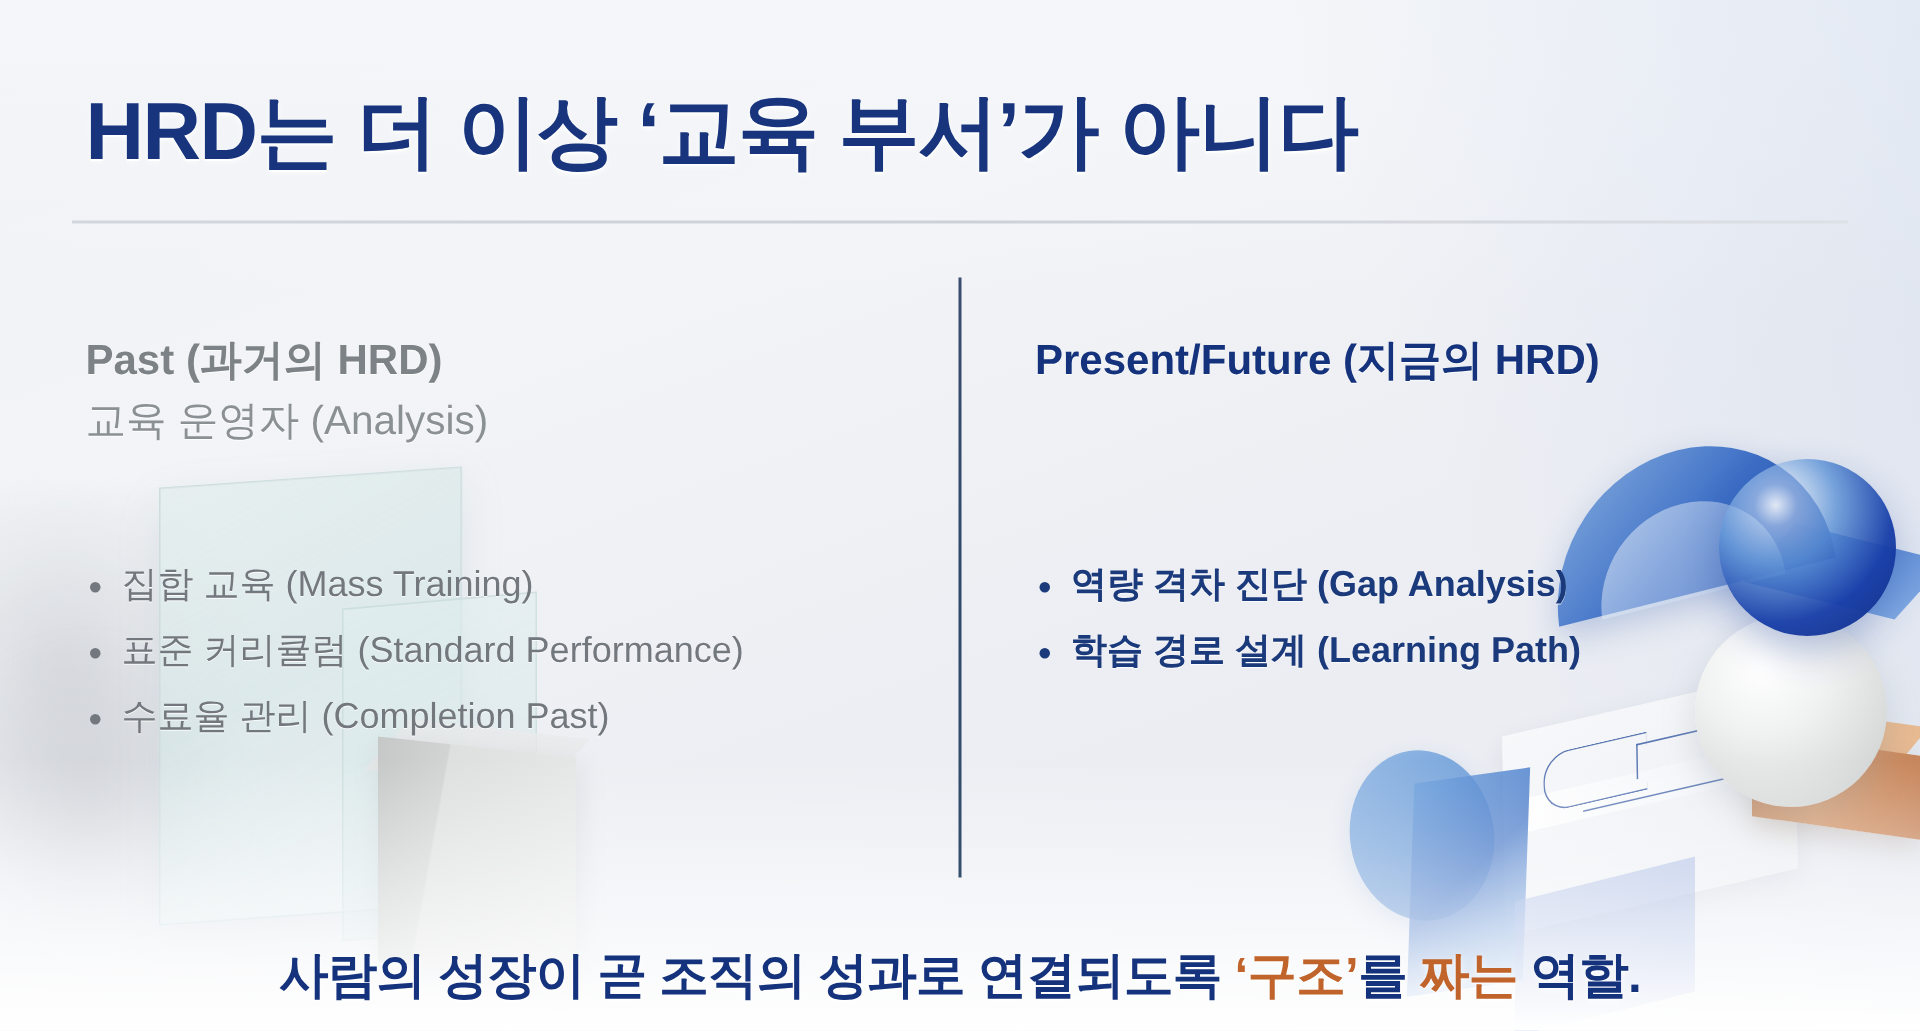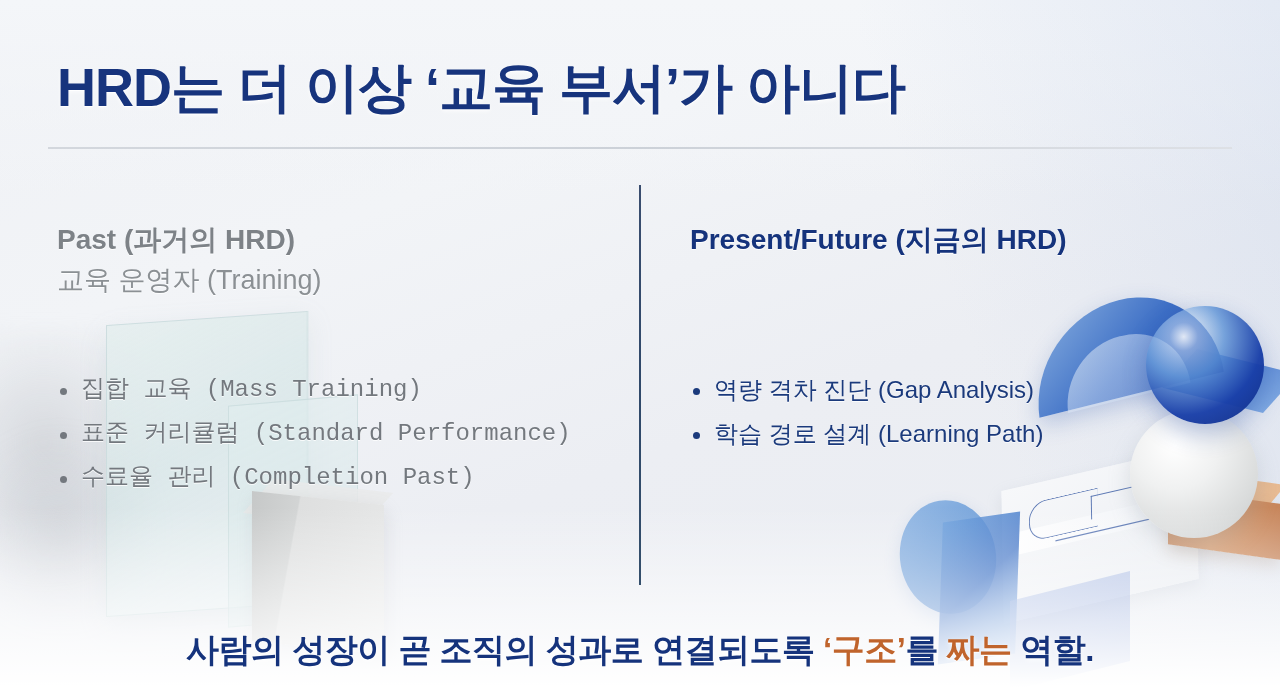--- a/index.html
+++ b/index.html
@@ -237,22 +237,22 @@
   .bullets li::before {
     content: "";
     position: absolute;
     left: 3px;
     top: 20px;
     width: 7px;
     height: 7px;
     border-radius: 50%;
     background: currentColor;
   }
-  .col-left .bullets li  { color: #73787e; text-shadow: 0 1px 0 rgba(255,255,255,0.8); font-family: Liberation Mono, monospace; }
-  .col-right .bullets li { color: #1b3a7c; text-shadow: 0 1px 0 rgba(255,255,255,0.8); }
+  .col-left .bullets li  { color: #73787e; text-shadow: 0 1px 0 rgba(255,255,255,0.8); }
+  .col-right .bullets li { color: #1b3a7c; text-shadow: 0 1px 0 rgba(255,255,255,0.8); font-weight: bold; }
 
   .caption {
     position: absolute;
     left: 0;
     right: 0;
     bottom: 14px;
     text-align: center;
     font-size: 33px;
     font-weight: 700;
     color: #15337c;
@@ -301,21 +301,21 @@
 
   <div class="content">
 
     <div class="slide-title">HRD는 더 이상 ‘교육 부서’가 아니다</div>
 
     <div class="title-rule"></div>
     <div class="divider"></div>
 
     <div class="col col-left">
       <div class="col-head">Past (과거의 HRD)</div>
-      <div class="col-sub">교육 운영자 (Training)</div>
+      <div class="col-sub">교육 운영자 (Analysis)</div>
       <ul class="bullets">
         <li>집합 교육 (Mass Training)</li>
         <li>표준 커리큘럼 (Standard Performance)</li>
         <li>수료율 관리 (Completion Past)</li>
       </ul>
     </div>
 
     <div class="col col-right">
       <div class="col-head">Present/Future (지금의 HRD)</div>
       <ul class="bullets">

